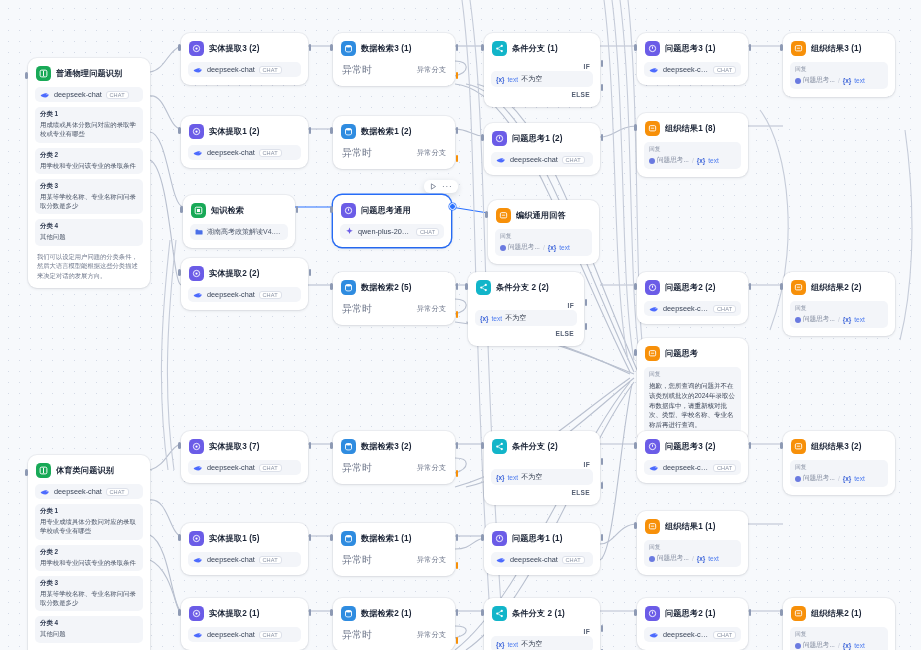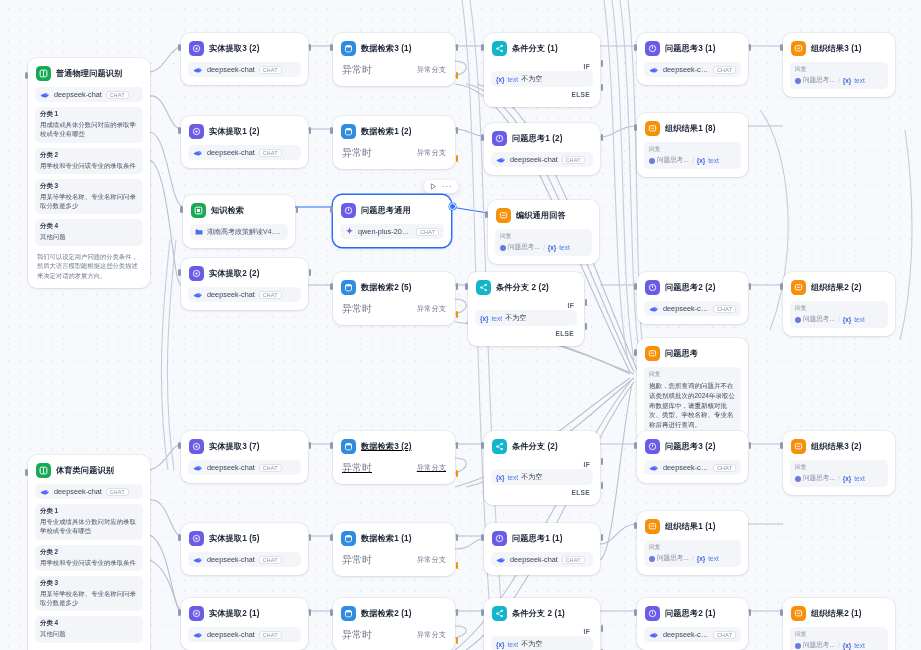--- a/index.html
+++ b/index.html
@@ -741,21 +741,21 @@
       <svg class="whale" viewBox="0 0 16 14">
             <path d="M1 8c3-1 5-3 8-3 2.2 0 3.6 1 5 2.4-.4 2.2-2.6 4.2-5.6 4.2C4.6 11.6 2 10 1 8z" fill="#4d6bfe"></path>
             <circle cx="11.2" cy="6.6" r=".8" fill="#fff"></circle>
           </svg>
       <span class="model-name">deepseek-chat</span>
       <span class="chat-tag">CHAT</span>
         </div>
       </div>
   </div>
 
-  <div class="node" style="left:333px; top:431px; width:122px;text-decoration:underline;">
+  <div class="node" style="left:333px; top:431px; width:122px;">
     <div class="port in" style="top:11px;"></div>
     <div class="port out" style="top:11px;"></div>
     <div class="port out orange" style="top:39px;"></div>
     <div class="nhead">
         <span class="nicon" style="background:#2f8ce0;">
       <svg width="9" height="9" viewBox="0 0 12 12">
             <ellipse cx="6" cy="3" rx="4" ry="1.6" fill="#fff"></ellipse>
             <path d="M2 3v6c0 .9 1.8 1.6 4 1.6s4-.7 4-1.6V3" fill="none" stroke="#fff" stroke-width="1.2"></path>
           </svg>
         </span>

